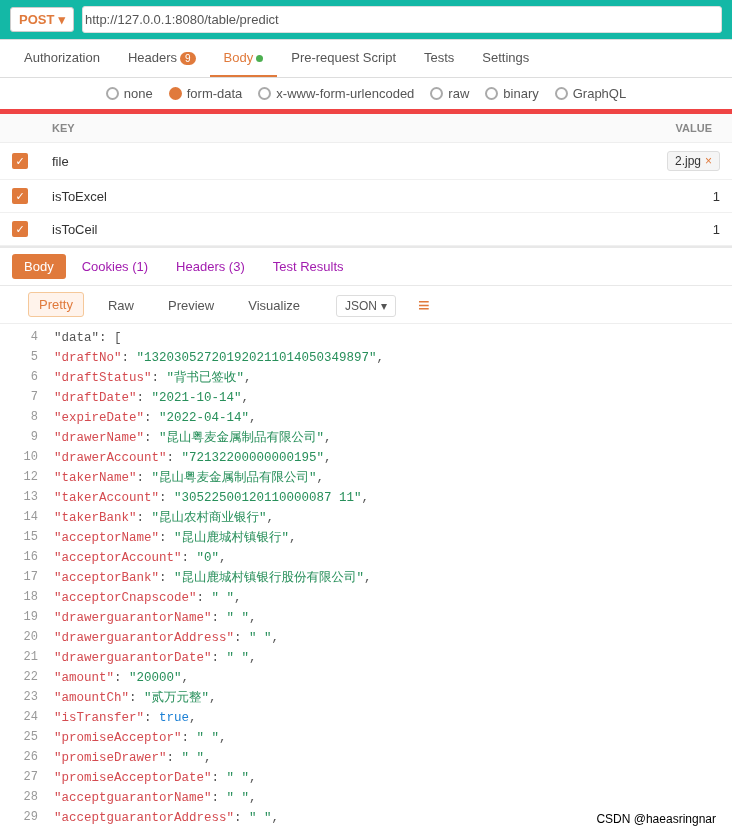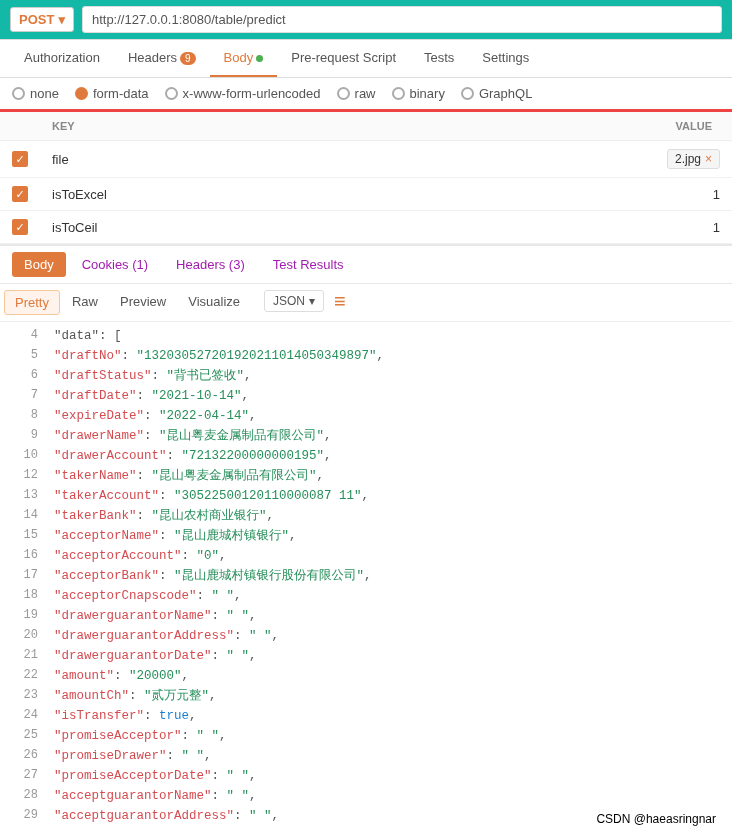--- a/index.html
+++ b/index.html
@@ -30,21 +30,21 @@
       font-size: 13px;
       font-weight: 600;
       color: #e07a3c;
       cursor: pointer;
       display: flex;
       align-items: center;
       gap: 4px;
     }
     .url-bar {
       flex: 1;
-      padding: 5px 9px;
+      padding: 5px 2px;
       border: 1px solid #ddd;
       border-radius: 3px;
       background: #fff;
       font-size: 13px;
       color: #555;
     }
 
     
     .nav-tabs {
       display: flex;
@@ -82,22 +82,23 @@
       margin-left: 3px;
       vertical-align: middle;
     }
 
     
     .body-type-row {
       display: flex;
       align-items: center;
       gap: 16px;
       padding: 8px 12px;
-      border-bottom: 3px solid #ef4444;
-      background: #fff;
+      border-bottom: 5px solid #ef4444;
+      background: #fff;
+      justify-content: center;
     }
     .radio-option {
       display: flex;
       align-items: center;
       gap: 5px;
       cursor: pointer;
       font-size: 13px;
       color: #555;
     }
     .radio-dot {
@@ -188,25 +189,25 @@
     }
     .resp-tab.active {
       background: #e07a3c;
       color: #fff;
       border-radius: 3px;
     }
 
     
     .format-row {
       display: flex;
-      align-items: flex-start;
-      padding: 6px 4px;
+      align-items: flex-end;
+      padding: 6px 28px;
       border-bottom: 1px solid #eee;
       background: #fff;
-      gap: 2px;
+      gap: 14px;
     }
     .fmt-btn {
       padding: 4px 10px;
       border: none;
       background: none;
       cursor: pointer;
       font-size: 13px;
       color: #555;
       border-radius: 3px;
     }

